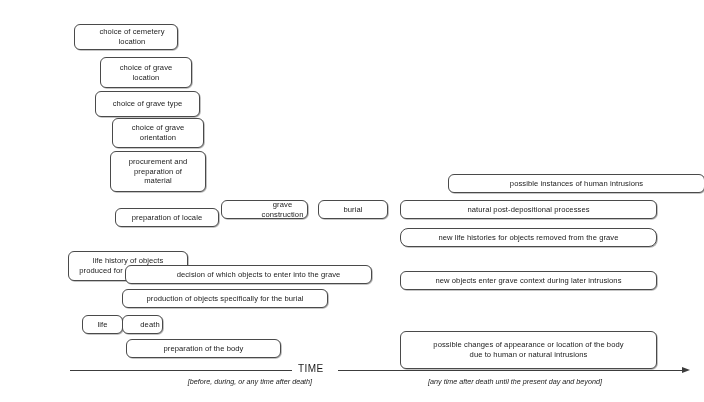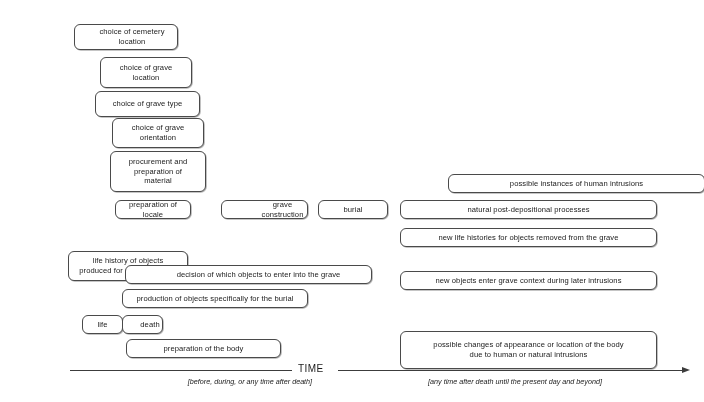--- a/index.html
+++ b/index.html
@@ -93,55 +93,55 @@
       </div>
       <div class="node" style="left: 112px; top: 118px; width: 92px; height: 30px;">
         <span>choice of grave
 orientation</span>
       </div>
       <div class="node" style="left: 110px; top: 151px; width: 96px; height: 41px;">
         <span>procurement and
 preparation of
 material</span>
       </div>
-      <div class="node" style="left: 115px; top: 200px; width: 76px; height: 19px;">
+      <div class="node" style="left: 115px; top: 208px; width: 104px; height: 19px;">
         <span>preparation of locale</span>
       </div>
       <div class="node" style="left: 221px; top: 200px; width: 87px; height: 19px; padding-left: 40px;">
         <span>grave construction</span>
       </div>
       <div class="node" style="left: 318px; top: 200px; width: 70px; height: 19px;">
         <span>burial</span>
       </div>
       <div class="node" style="left: 68px; top: 228px; width: 120px; height: 30px; margin-top: 23px;">
         <span>life history of objects
 produced for other purposes</span>
       </div>
       <div class="node" style="left: 125px; top: 265px; width: 247px; height: 19px; padding-left: 24px;">
         <span>decision of which objects to enter into the grave</span>
       </div>
-      <div class="node" style="left: 122px; top: 289px; width: 186px; height: 19px;">
+      <div class="node" style="left: 122px; top: 289px; width: 206px; height: 19px;">
         <span>production of objects specifically for the burial</span>
       </div>
       <div class="node" style="left: 82px; top: 315px; width: 41px; height: 19px;">
         <span>life</span>
       </div>
       <div class="node" style="left: 122px; top: 315px; width: 41px; height: 19px; padding-left: 19px;">
         <span>death</span>
       </div>
       <div class="node" style="left: 126px; top: 339px; width: 155px; height: 19px;">
         <span>preparation of the body</span>
       </div>
       <div class="node" style="left: 400px; top: 174px; width: 257px; height: 19px; margin-left: 48px;">
         <span>possible instances of human intrusions</span>
       </div>
       <div class="node" style="left: 400px; top: 200px; width: 257px; height: 19px;">
         <span>natural post-depositional processes</span>
       </div>
-      <div class="node" style="left: 400px; top: 228px; width: 257px; height: 19px;">
+      <div class="node" style="left: 400px; top: 228px; width: 257px; height: 19px; border-radius: 8px;">
         <span>new life histories for objects removed from the grave</span>
       </div>
       <div class="node" style="left: 400px; top: 271px; width: 257px; height: 19px;">
         <span>new objects enter grave context during later intrusions</span>
       </div>
       <div class="node" style="left: 400px; top: 331px; width: 257px; height: 38px;">
         <span>possible changes of appearance or location of the body
 due to human or natural intrusions</span>
       </div>
     </div>

